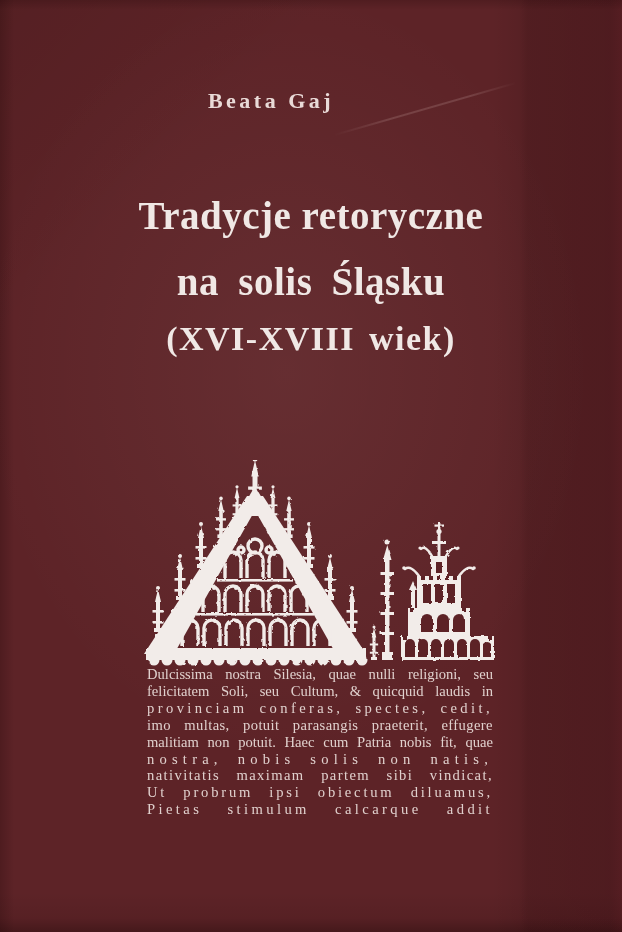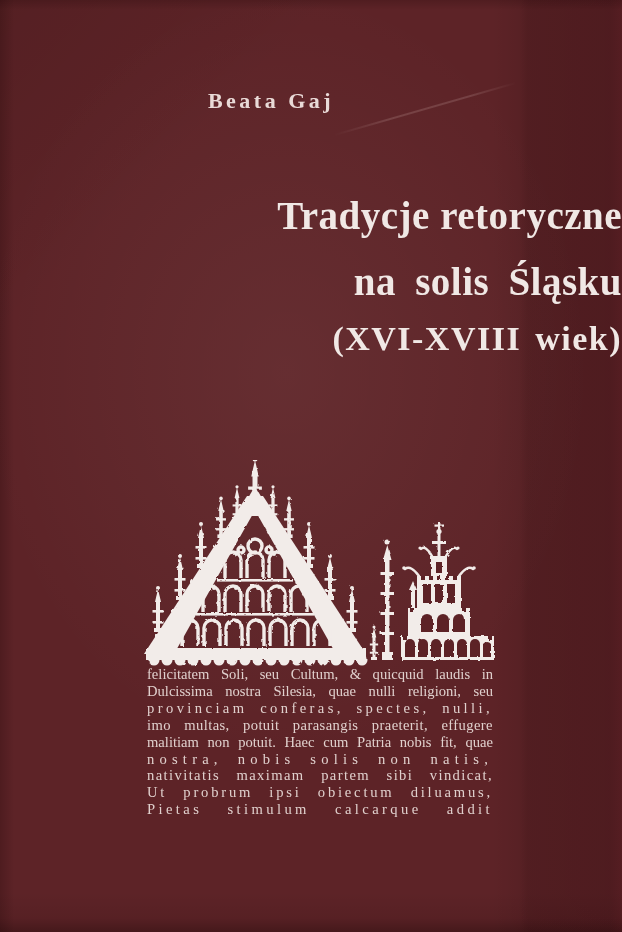--- a/index.html
+++ b/index.html
@@ -31,21 +31,21 @@
     position:absolute;left:0;top:88px;width:522px;
     padding-left:20px;box-sizing:border-box;
     text-align:center;
     font-size:22px;font-weight:700;
     letter-spacing:3.5px;
     color:#e9dad7;
   }
   .title-block{
     position:absolute;left:0;top:196px;width:622px;
     box-sizing:border-box;
-    text-align:right;color:#f0e8e5;
+    text-align:center;color:#f0e8e5;
   }
   .title-line1{font-size:39px;font-weight:600;letter-spacing:0.5px;line-height:1.0;}
   .title-line2{font-size:39px;font-weight:600;letter-spacing:0.5px;word-spacing:9px;line-height:1.0;margin-top:27px;}
   .title-line3{font-size:34px;font-weight:600;letter-spacing:1.5px;word-spacing:4px;line-height:1.0;margin-top:21px;}
   .illustration{
     position:absolute;left:138px;top:460px;width:360px;height:206px;
   }
   .latin-block{
     position:absolute;left:147px;top:666px;width:346px;
     color:#e0d0cd;
@@ -244,23 +244,23 @@
       <rect x="307" y="116" width="4" height="4"></rect>
       <rect x="315" y="116" width="4" height="4"></rect>
       <rect x="272" y="148" width="4" height="4"></rect>
       <rect x="324" y="148" width="4" height="4"></rect>
       <rect x="265" y="176" width="4" height="4"></rect>
       <rect x="350" y="176" width="4" height="4"></rect>
     </g>
   </svg>
 
   <div class="latin-block">
+    <div class="latin-line">Dulcissima nostra Silesia, quae nulli religioni, seu</div>
     <div class="latin-line">felicitatem Soli, seu Cultum, &amp; quicquid laudis in</div>
-    <div class="latin-line">Dulcissima nostra Silesia, quae nulli religioni, seu</div>
-    <div class="latin-line">provinciam conferas, spectes, nulli,</div>
+    <div class="latin-line">provinciam conferas, spectes, cedit,</div>
     <div class="latin-line">imo multas, potuit parasangis praeterit, effugere</div>
     <div class="latin-line">malitiam non potuit. Haec cum Patria nobis fit, quae</div>
     <div class="latin-line">nostra, nobis solis non natis,</div>
     <div class="latin-line">nativitatis maximam partem sibi vindicat,</div>
     <div class="latin-line">Ut probrum ipsi obiectum diluamus,</div>
     <div class="latin-line">Pietas stimulum calcarque addit</div>
   </div>
 
 </div>
 

